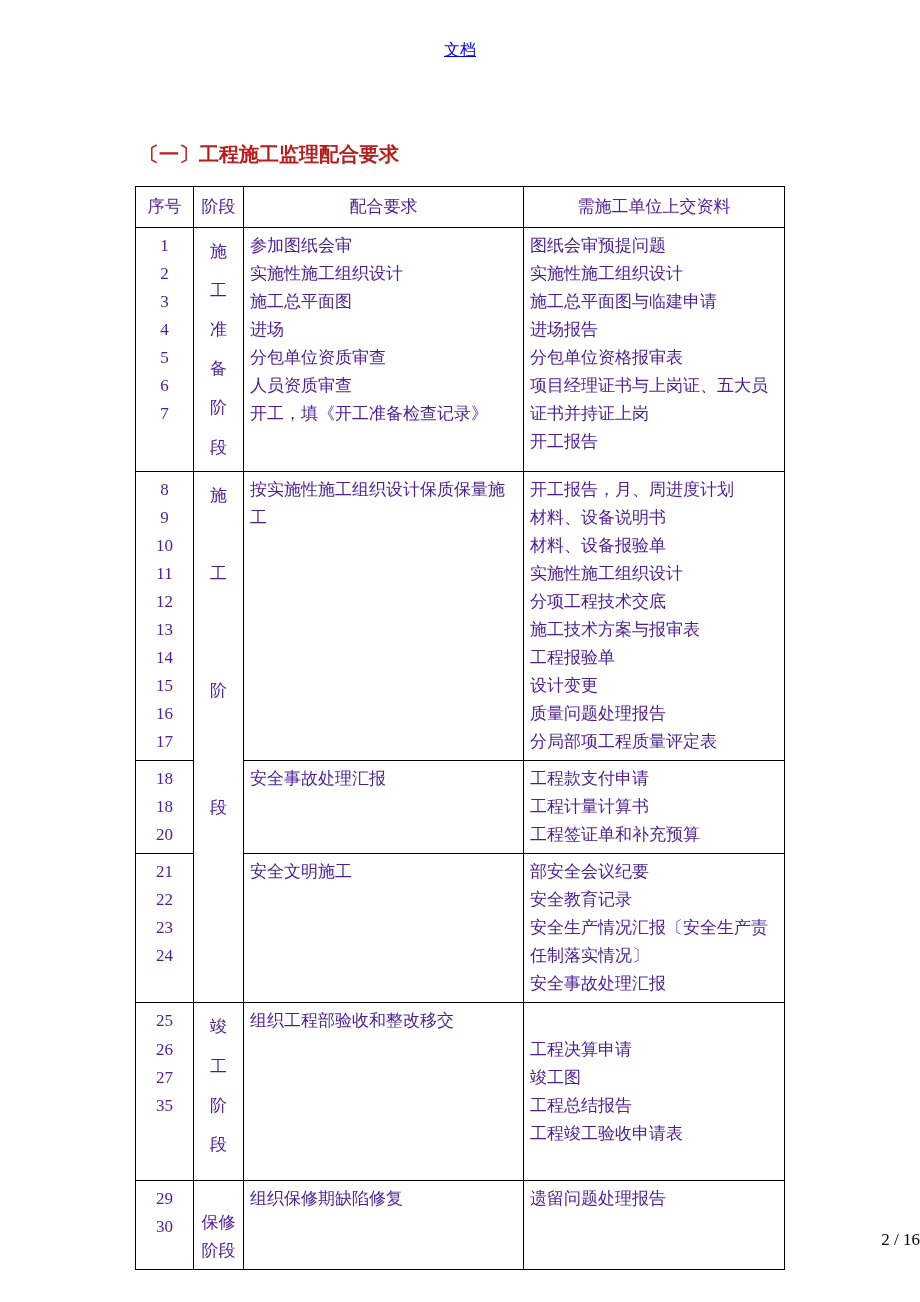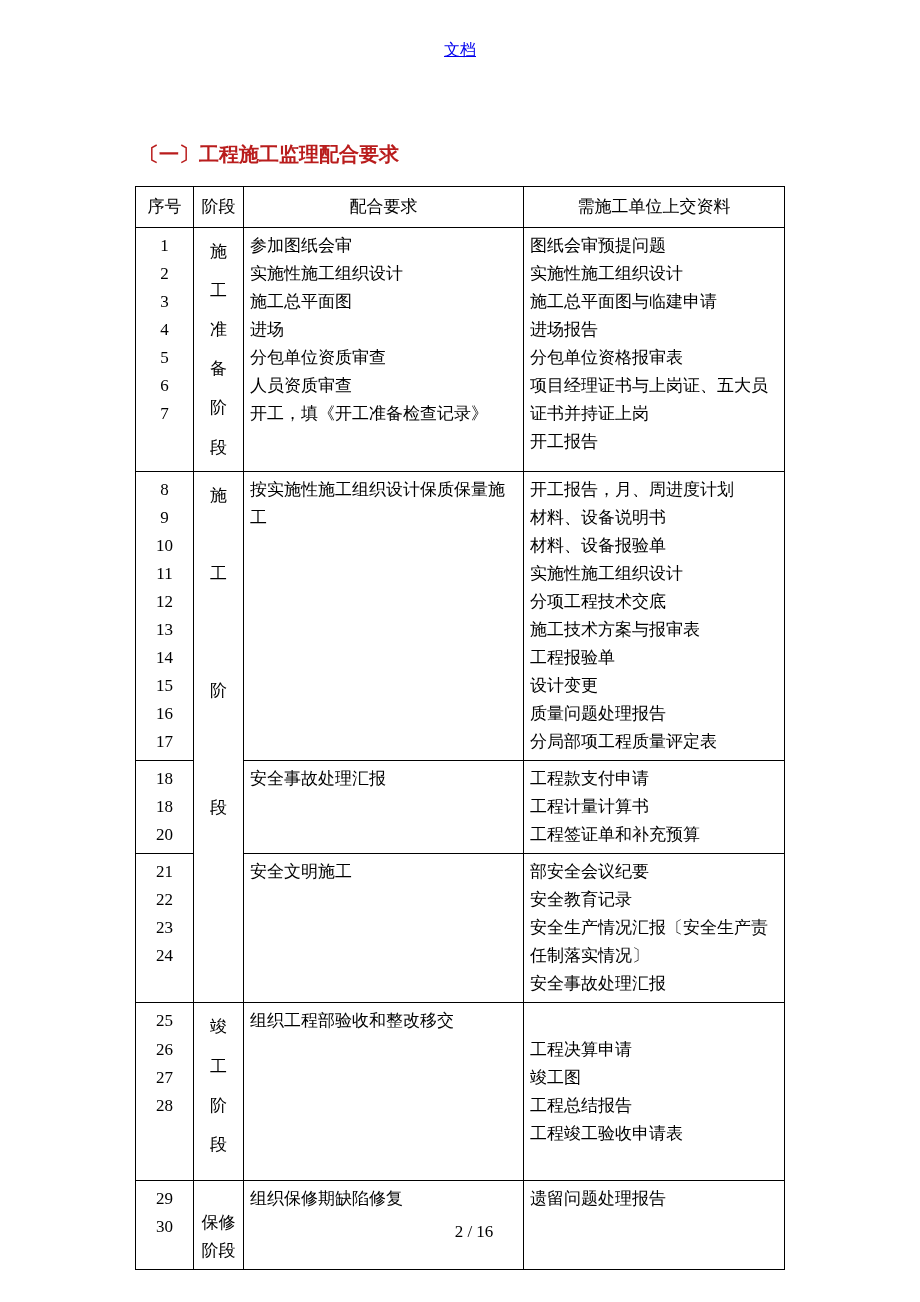--- a/index.html
+++ b/index.html
@@ -26,21 +26,21 @@
       font-size: 20px;
       font-weight: bold;
       color: #b91c1c;
       margin-bottom: 18px;
       margin-left: 4px;
     }
     table.main {
       width: 100%;
       border-collapse: collapse;
       font-size: 17px;
-      color: #000000;
+      color: #4c1d95;
       padding-left: 42px;
     }
     table.main th, table.main td {
       border: 1px solid #000;
       vertical-align: top;
       padding: 4px 6px;
       line-height: 1.65;
     }
     table.main th {
       font-weight: normal;
@@ -57,23 +57,23 @@
     td.stage { text-align: center; vertical-align: middle; }
     td.stage .vertical {
       display: inline-block;
       line-height: 2.3;
     }
     td.content { text-align: left; padding-left: 8px; }
     .stage-line { display: block; }
 
     .footer {
       position: absolute;
-      bottom: 60px;
+      bottom: 52px;
       width: 100%;
-      text-align: center;
+      text-align: right;
       font-size: 17px;
       font-family: "Times New Roman", "SimSun", serif;
       padding-left: 28px;
     }
   </style>
 </head>
 <body>
 
 <div class="page">
   <div class="header-link">
@@ -182,21 +182,21 @@
             <div>安全教育记录</div>
             <div>安全生产情况汇报〔安全生产责任制落实情况〕</div>
             <div>安全事故处理汇报</div>
           </td>
         </tr>
         <tr>
           <td class="seq">
             <span class="stage-line">25</span>
             <span class="stage-line">26</span>
             <span class="stage-line">27</span>
-            <span class="stage-line">28</span>
+            <span class="stage-line">35</span>
           </td>
           <td class="stage"><span class="vertical"><span class="stage-line">竣</span><span class="stage-line">工</span><span class="stage-line">阶</span><span class="stage-line">段</span></span></td>
           <td class="content">
             <div>组织工程部验收和整改移交</div>
           </td>
           <td class="content">
             <div>&nbsp;</div>
             <div>工程决算申请</div>
             <div>竣工图</div>
             <div>工程总结报告</div>

